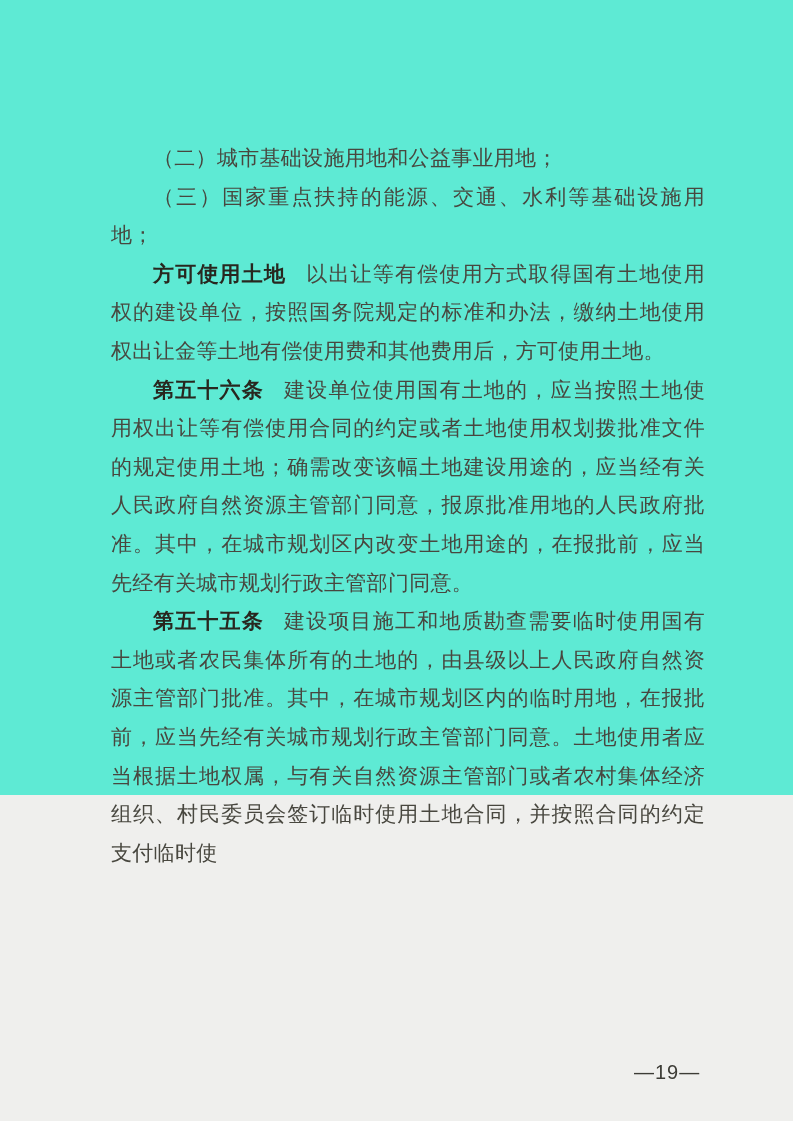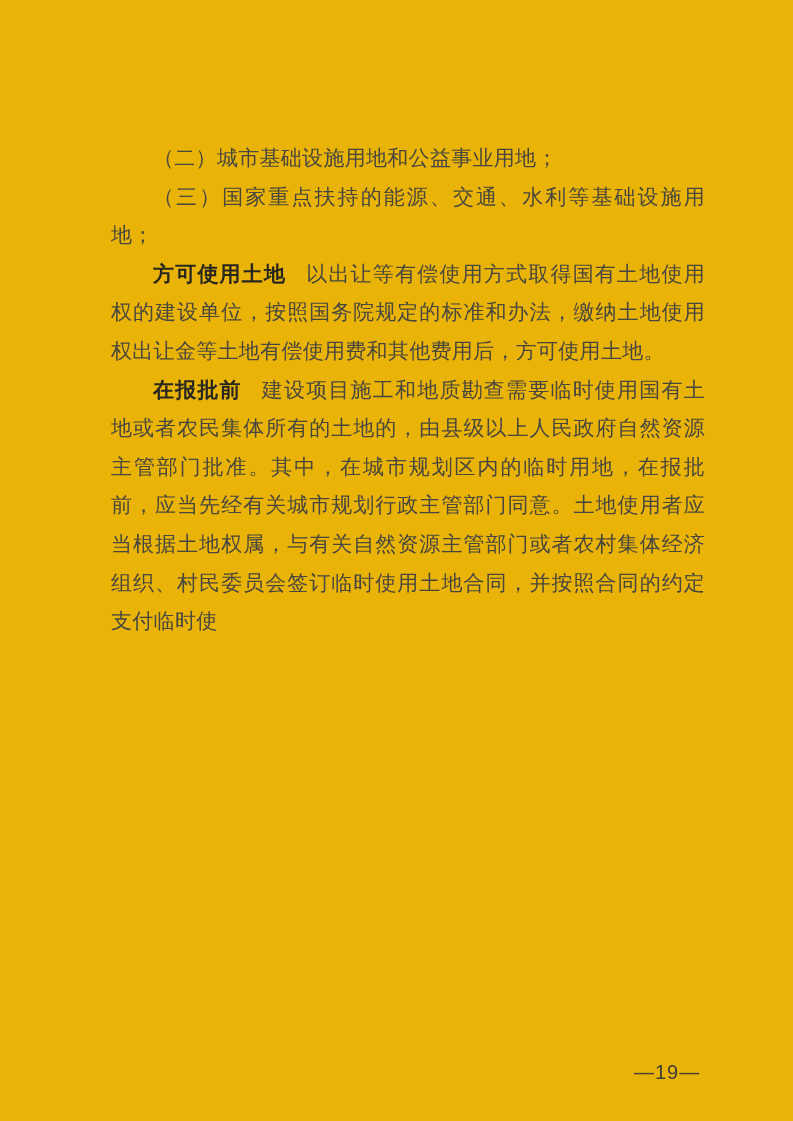--- a/index.html
+++ b/index.html
@@ -12,22 +12,22 @@
     position: relative;
     background: #efefed;
     font-family: "Liberation Serif", "DejaVu Serif", serif;
     overflow: hidden;
   }
   .page {
     position: absolute;
     left: 0;
     top: 0;
     width: 793px;
-    height: 1121px;
-    background: #eab308;
+    height: 795px;
+    background: #5eead4;
   }
   .text-block {
     position: absolute;
     left: 111px;
     top: 139px;
     width: 594px;
     font-size: 21px;
     line-height: 38.6px;
     color: #48473f;
     text-align: justify;
@@ -54,16 +54,17 @@
   }
 </style>
 </head>
 <body>
 
 <div class="page">
   <div class="text-block">
       <p class="para list-item">（二）城市基础设施用地和公益事业用地；</p>
       <p class="para list-item">（三）国家重点扶持的能源、交通、水利等基础设施用地；</p>
       <p class="para article"><b class="article-num">方可使用土地</b>以出让等有偿使用方式取得国有土地使用权的建设单位，按照国务院规定的标准和办法，缴纳土地使用权出让金等土地有偿使用费和其他费用后，方可使用土地。</p>
-      <p class="para article"><b class="article-num">在报批前</b>建设项目施工和地质勘查需要临时使用国有土地或者农民集体所有的土地的，由县级以上人民政府自然资源主管部门批准。其中，在城市规划区内的临时用地，在报批前，应当先经有关城市规划行政主管部门同意。土地使用者应当根据土地权属，与有关自然资源主管部门或者农村集体经济组织、村民委员会签订临时使用土地合同，并按照合同的约定支付临时使</p>
+      <p class="para article"><b class="article-num">第五十六条</b>建设单位使用国有土地的，应当按照土地使用权出让等有偿使用合同的约定或者土地使用权划拨批准文件的规定使用土地；确需改变该幅土地建设用途的，应当经有关人民政府自然资源主管部门同意，报原批准用地的人民政府批准。其中，在城市规划区内改变土地用途的，在报批前，应当先经有关城市规划行政主管部门同意。</p>
+      <p class="para article"><b class="article-num">第五十五条</b>建设项目施工和地质勘查需要临时使用国有土地或者农民集体所有的土地的，由县级以上人民政府自然资源主管部门批准。其中，在城市规划区内的临时用地，在报批前，应当先经有关城市规划行政主管部门同意。土地使用者应当根据土地权属，与有关自然资源主管部门或者农村集体经济组织、村民委员会签订临时使用土地合同，并按照合同的约定支付临时使</p>
     </div>
   <div class="page-number">—19—</div>
 </div>
 
 </body></html>

